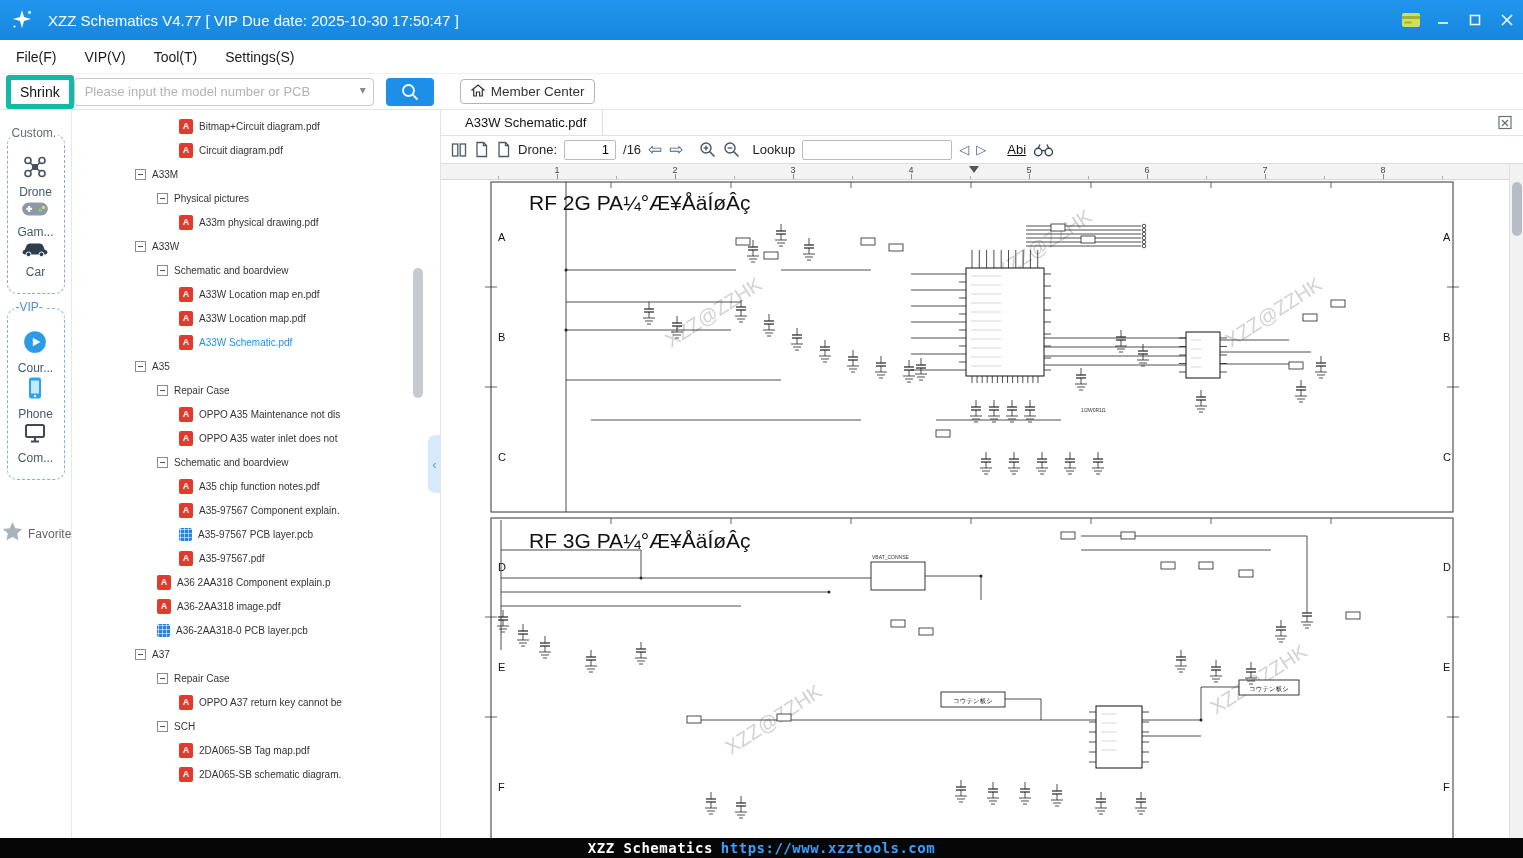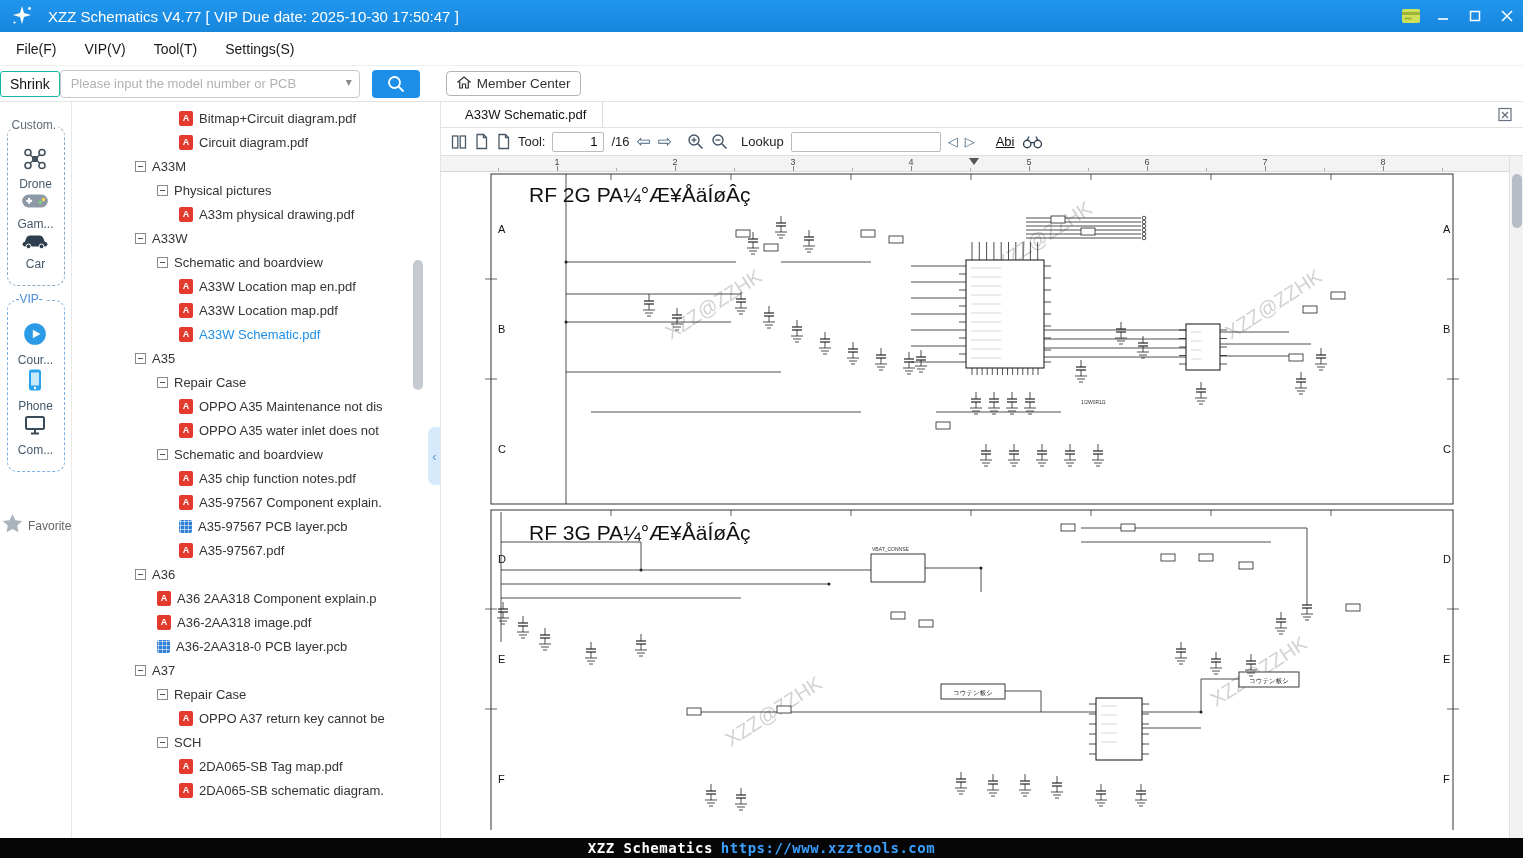--- a/index.html
+++ b/index.html
@@ -1,32 +1,32 @@
 <!DOCTYPE html>
 <html><head>
 <meta charset="utf-8">
 <style>
   *{margin:0;padding:0;box-sizing:border-box;}
   html,body{width:1523px;height:858px;overflow:hidden;font-family:"Liberation Sans",sans-serif;background:#fff;}
   .app{width:1523px;height:858px;display:flex;flex-direction:column;}
 
   
-  .titlebar{height:32px;background:linear-gradient(#2196ee,#1786dd);display:flex;align-items:center;color:#fff;flex:none;}
+  .titlebar{height:40px;background:linear-gradient(#2196ee,#1786dd);display:flex;align-items:center;color:#fff;flex:none;}
   .app-icon{margin-left:10px;display:flex;align-items:center;}
   .wtitle{margin-left:14px;font-size:15px;}
   .win-controls{margin-left:auto;display:flex;align-items:center;}
   .wc{width:32px;height:28px;display:flex;align-items:center;justify-content:center;cursor:pointer;}
 
   
   .menubar{height:34px;display:flex;align-items:center;padding-left:16px;gap:28px;font-size:14px;color:#1a1a1a;border-bottom:1px solid #f0f0f0;flex:none;background:#fff;}
   .mitem{cursor:pointer;}
 
   
   .toolbar{height:36px;display:flex;align-items:center;border-bottom:1px solid #e4e4e4;flex:none;background:#fff;}
-  .shrink{font-size:14px;color:#111;background:#fff;border:1px solid #14b8a6;border-radius:3px;padding:4px 9px;cursor:pointer;font-family:inherit;}
+  .shrink{margin-left:6px;font-size:14px;color:#111;background:#fff;border:5px solid #14b8a6;border-radius:3px;padding:4px 9px;cursor:pointer;font-family:inherit;}
   .searchwrap{position:relative;}
   .search{width:300px;height:28px;border:1px solid #c8c8c8;border-radius:4px;padding:0 26px 0 10px;font-size:13px;color:#333;font-family:inherit;}
   .search::placeholder{color:#b2b2b2;}
   .chev{position:absolute;right:8px;top:5px;color:#8a8a8a;font-size:12px;cursor:pointer;}
   .searchbtn{margin-left:12px;width:48px;height:28px;background:#1d8fe8;border:none;border-radius:4px;display:flex;align-items:center;justify-content:center;cursor:pointer;}
   .member{margin-left:26px;height:25px;border:1px solid #b5b5b5;border-radius:4px;display:flex;align-items:center;gap:6px;padding:0 10px;font-size:13.5px;color:#333;cursor:pointer;background:#fff;}
 
   
   .row{flex:1;display:flex;min-height:0;position:relative;background:#fff;}
 
@@ -43,21 +43,21 @@
 
   
   .tree{width:368px;flex:none;padding-top:4px;overflow:hidden;background:#fff;}
   .trow{display:flex;align-items:center;height:24px;gap:6px;overflow:hidden;cursor:pointer;flex:none;}
   .gbox{width:11px;height:11px;border:1px solid #8b8b8b;background:#fff;position:relative;flex:none;}
   .gbox::after{content:'';position:absolute;left:2px;right:2px;top:4px;height:1px;background:#555;}
   .fpdf{width:14px;height:15px;background:#e23b2e;border-radius:2px;color:#fff;font-size:9px;font-weight:bold;display:flex;align-items:center;justify-content:center;flex:none;}
   .fpcb{width:13px;height:13px;border-radius:2px;background:#2f7fd6;flex:none;
         background-image:linear-gradient(rgba(255,255,255,.55) 1px,transparent 1px),linear-gradient(90deg,rgba(255,255,255,.55) 1px,transparent 1px);
         background-size:4px 4px;background-position:1px 1px;}
-  .tlabel{white-space:nowrap;font-size:13px;color:#333;}
+  .tlabel{white-space:nowrap;font-size:10px;color:#333;}
   .trow.sel .tlabel{color:#1d8fe8;}
 
   .tree-scroll{position:absolute;left:413px;top:158px;width:10px;height:130px;border-radius:5px;background:#c5cad2;cursor:pointer;}
   .splitter{position:absolute;left:428px;top:325px;width:13px;height:58px;background:#d7eafc;border-radius:7px 0 0 7px;display:flex;align-items:center;justify-content:center;color:#5b9bd5;font-size:13px;cursor:pointer;}
 
   
   .main{flex:1;display:flex;flex-direction:column;min-width:0;border-left:1px solid #e3e3e3;position:relative;background:#fff;}
   .tabbar{height:26px;display:flex;align-items:stretch;border-bottom:1px solid #e2e2e2;background:#fff;flex:none;position:relative;}
   .tab{padding:0 16px 0 24px;display:flex;align-items:center;font-size:13px;color:#111;background:#fff;border-right:1px solid #dcdcdc;cursor:pointer;}
   .tab-close{position:absolute;right:8px;top:5px;cursor:pointer;}
@@ -305,24 +305,20 @@
           <span class="tlabel">A35-97567 Component explain.</span>
         </div>
         <div class="trow" style="padding-left: 107px;">
           <span class="fpcb"></span>
           <span class="tlabel">A35-97567 PCB layer.pcb</span>
         </div>
         <div class="trow" style="padding-left: 107px;">
           <span class="fpdf">A</span>
           <span class="tlabel">A35-97567.pdf</span>
         </div>
-        <div class="trow" style="padding-left: 63px;">
-          <span class="gbox"></span>
-          <span class="tlabel">A36</span>
-        </div>
         <div class="trow" style="padding-left: 85px;">
           <span class="fpdf">A</span>
           <span class="tlabel">A36 2AA318 Component explain.p</span>
         </div>
         <div class="trow" style="padding-left: 85px;">
           <span class="fpdf">A</span>
           <span class="tlabel">A36-2AA318 image.pdf</span>
         </div>
         <div class="trow" style="padding-left: 85px;">
           <span class="fpcb"></span>
@@ -383,21 +379,21 @@
               <path d="M3 1.5h6.5l3 3v11H3z" fill="#fff" stroke="#4a5a68" stroke-width="1.3"></path>
               <path d="M9.5 1.5v3h3" fill="none" stroke="#4a5a68" stroke-width="1.3"></path>
             </svg>
         </span>
         <span class="tbi">
           <svg width="15" height="17" viewBox="0 0 15 17">
               <path d="M3 1.5h6.5l3 3v11H3z" fill="#fff" stroke="#4a5a68" stroke-width="1.3"></path>
               <path d="M9.5 1.5v3h3" fill="none" stroke="#4a5a68" stroke-width="1.3"></path>
             </svg>
         </span>
-        <span class="lbl">Tool:</span>
+        <span class="lbl">Drone:</span>
         <input class="pageinput" value="1" style="">
         <span class="lbl">/16</span>
         <span class="tbi arrow">⇦</span>
         <span class="tbi arrow">⇨</span>
         <span class="tbi" style="margin-left:8px;">
           <svg width="17" height="17" viewBox="0 0 17 17">
               <circle cx="7" cy="7" r="5" fill="none" stroke="#445566" stroke-width="1.4"></circle>
               <line x1="10.8" y1="10.8" x2="15.5" y2="15.5" stroke="#445566" stroke-width="1.6"></line>
               <line x1="4.6" y1="7" x2="9.4" y2="7" stroke="#445566" stroke-width="1.3"></line>
               <line x1="7" y1="4.6" x2="7" y2="9.4" stroke="#445566" stroke-width="1.3"></line>

